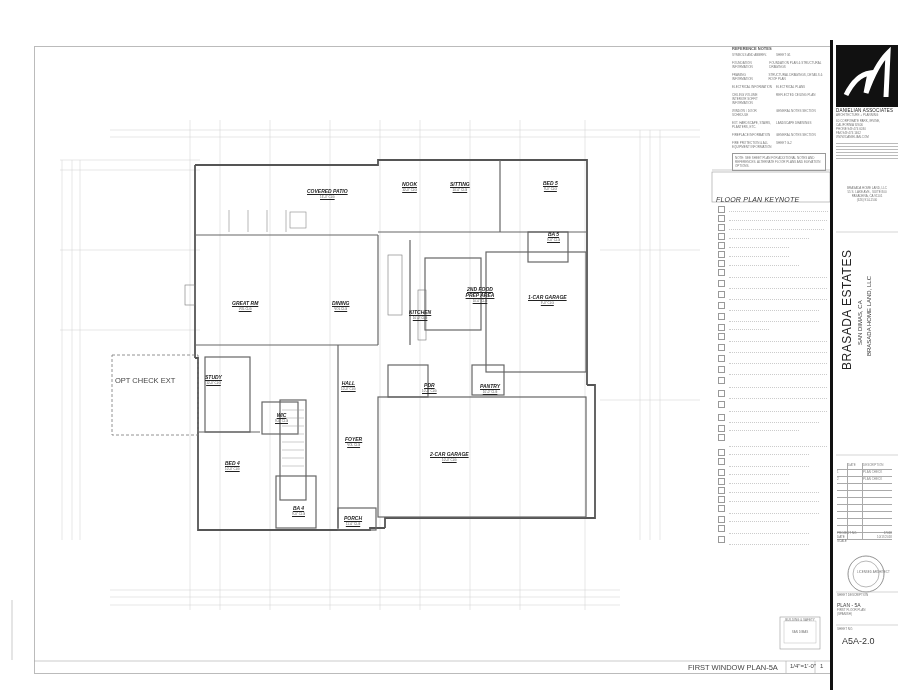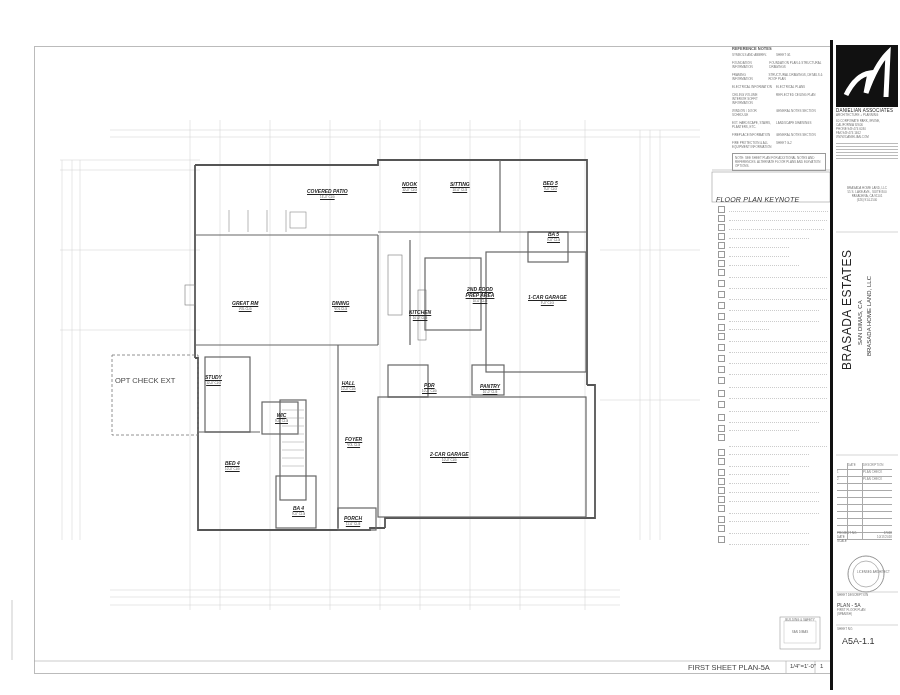--- a/index.html
+++ b/index.html
@@ -439,24 +439,24 @@
     <div class="tiny">SCALE</div>
   </div>
   <div class="abs" style="left:857px;top:570px;font-size:3px;color:#777;">LICENSED ARCHITECT</div>
   <div class="abs" style="left:837px;top:593px;width:58px;">
     <div class="tiny">SHEET DESCRIPTION</div>
     <div style="font-size:5px;color:#444;margin-top:5px;">PLAN - 5A</div>
     <div class="tiny" style="width:36px;">FIRST FLOOR PLAN (SPANISH)</div>
   </div>
   <div class="abs" style="left:837px;top:627px;width:58px;">
     <div class="tiny">SHEET NO.</div>
-    <div style="font-size:9px;color:#333;margin-top:5px;margin-left:5px;">A5A-1.1</div>
-  </div>
-
-  <div class="lbl" style="left:688px;top:663px;font-size:7.5px;">FIRST SHEET PLAN-5A</div>
+    <div style="font-size:9px;color:#333;margin-top:5px;margin-left:5px;">A5A-2.0</div>
+  </div>
+
+  <div class="lbl" style="left:688px;top:663px;font-size:7.5px;">FIRST WINDOW PLAN-5A</div>
   <div class="lbl" style="left:790px;top:663px;font-size:6px;">1/4"=1'-0"</div>
   <div class="lbl" style="left:820px;top:663px;font-size:6px;">1</div>
 
   <div class="abs tiny" style="left:782px;top:618px;width:36px;text-align:center;">BUILDING &amp; SAFETY</div>
   <div class="abs tiny" style="left:786px;top:630px;width:28px;text-align:center;">SAN DIMAS</div>
 
   <div class="room" style="left:307px;top:188px;"><span>COVERED PATIO</span><span class="sub">16'-0" CLG</span></div>
   <div class="room" style="left:402px;top:181px;"><span>NOOK</span><span class="sub">10'-0" CLG</span></div>
   <div class="room" style="left:450px;top:181px;"><span>SITTING</span><span class="sub">10'-0" CLG</span></div>
   <div class="room" style="left:543px;top:180px;"><span>BED 5</span><span class="sub">9'-0" CLG</span></div>

